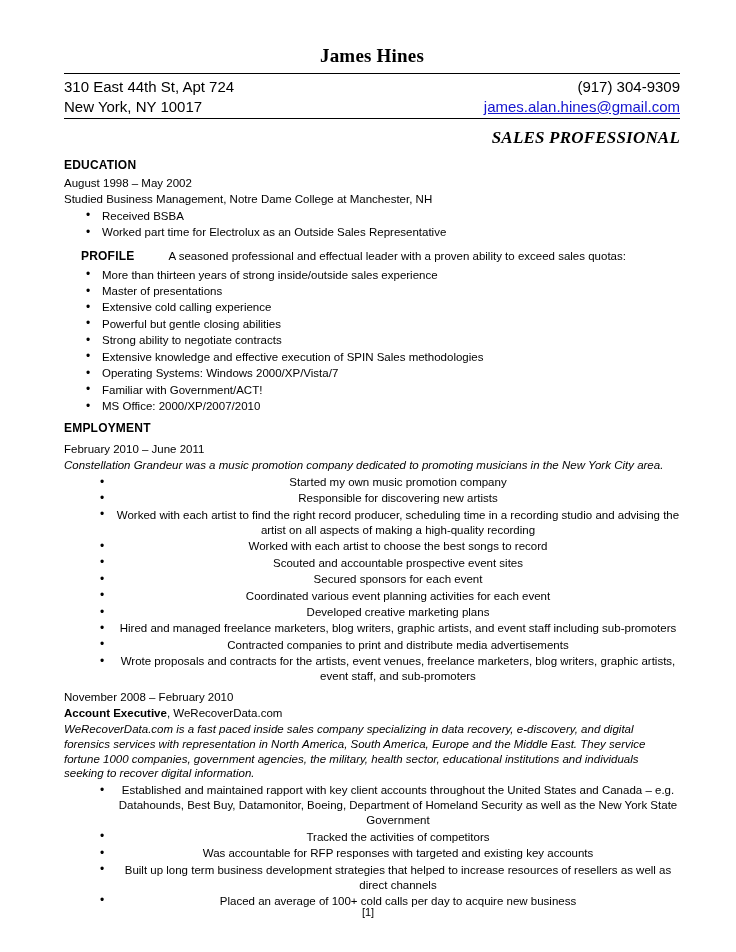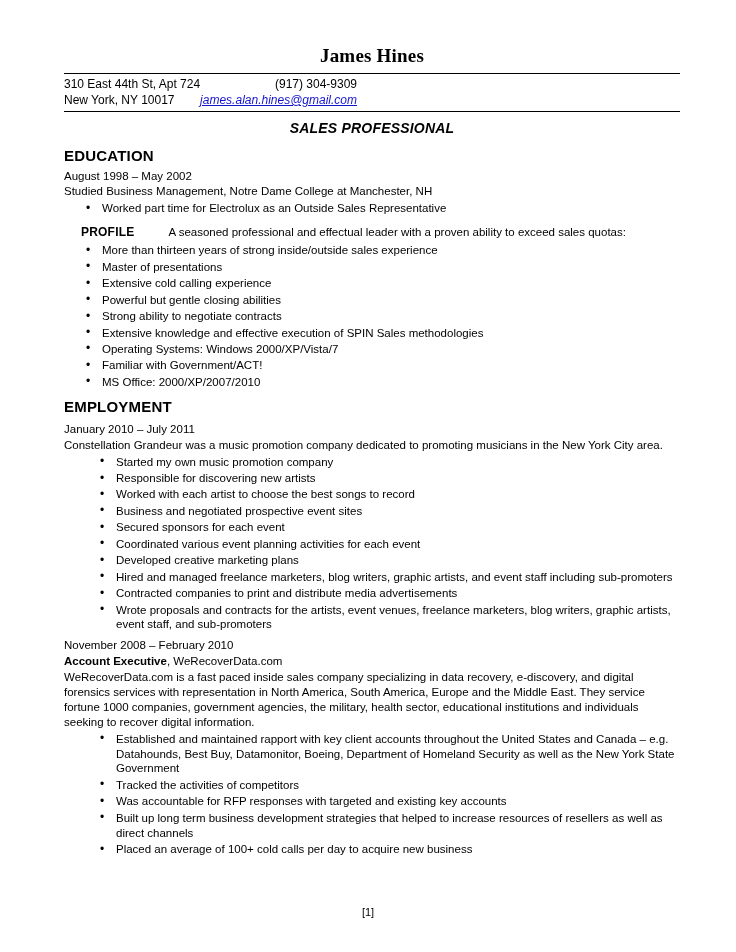--- a/index.html
+++ b/index.html
@@ -52,48 +52,49 @@
     border-top: 1.5px solid #000;
     margin: 0;
   }
   .rule-thin {
     border: 0;
     border-top: 1px solid #000;
     margin: 0;
   }
   .contact {
     display: flex;
+    justify-content: space-between;
     align-items: flex-start;
     padding: 3px 0 2px 0;
-    font-size: 12px;
+    font-size: 15px;
   }
   .contact-left div, .contact-right div {
     line-height: 1.3;
   }
   .contact-right {
     text-align: right;
   }
   .email {
     color: #1414d0;
     text-decoration: underline;
+  }
+
+  .title-line {
+    text-align: right;
+    font-weight: bold;
     font-style: italic;
-  }
-
-  .title-line {
-    text-align: center;
-    font-weight: bold;
-    font-style: italic;
-    font-size: 14px;
+    font-size: 17px;
     padding: 8px 0 2px 0;
     letter-spacing: 0.2px;
+    font-family: Liberation Serif, serif;
   }
 
   .section-head {
     font-weight: bold;
-    font-size: 15px;
+    font-size: 12px;
     letter-spacing: 0.2px;
     margin: 7px 0 3px 0;
   }
   .section-head-inline {
     font-weight: bold;
     font-size: 12px;
     letter-spacing: 0.2px;
     display: inline;
     margin-left: 17px;
   }
@@ -130,29 +131,31 @@
   }
   ul.bullets > li:before {
     content: "\2022";
     position: absolute;
     left: 22px;
     top: -0.5px;
     font-size: 12px;
   }
   ul.bullets.indent2 > li {
     padding-left: 52px;
+    text-align: center;
   }
   ul.bullets.indent2 > li:before {
     left: 36px;
   }
 
   .job {
     margin-top: 6px;
   }
   .job-desc {
+    font-style: italic;
     line-height: 1.3;
     margin: 1px 0 1px 0;
   }
 
   .page-number {
     position: absolute;
     left: 0;
     right: 0;
     bottom: 16px;
     text-align: center;
@@ -180,20 +183,21 @@
         </div>
       </div>
       <hr class="rule-thin">
 
       <div class="title-line">SALES PROFESSIONAL</div>
 
       <div class="section-head">EDUCATION</div>
       <div class="line">August 1998 – May 2002</div>
       <div class="line">Studied Business Management, Notre Dame College at Manchester, NH</div>
       <ul class="bullets">
+        <li>Received BSBA</li>
         <li>Worked part time for Electrolux as an Outside Sales Representative</li>
       </ul>
 
       <div class="profile-row">
         <span class="section-head-inline">PROFILE</span><span class="gap"></span><span class="inline-tagline">A seasoned professional and effectual leader with a proven ability to exceed sales quotas:</span>
       </div>
       <ul class="bullets">
         <li>More than thirteen years of strong inside/outside sales experience</li>
         <li>Master of presentations</li>
         <li>Extensive cold calling experience</li>
@@ -201,27 +205,28 @@
         <li>Strong ability to negotiate contracts</li>
         <li>Extensive knowledge and effective execution of SPIN Sales methodologies</li>
         <li>Operating Systems: Windows 2000/XP/Vista/7</li>
         <li>Familiar with Government/ACT!</li>
         <li>MS Office: 2000/XP/2007/2010</li>
       </ul>
 
       <div class="section-head">EMPLOYMENT</div>
 
       <div class="job">
-        <div class="line">January 2010 – July 2011</div>
+        <div class="line">February 2010 – June 2011</div>
         <div class="job-desc">Constellation Grandeur was a music promotion company dedicated to promoting musicians in the New York City area.</div>
         <ul class="bullets indent2">
           <li>Started my own music promotion company</li>
           <li>Responsible for discovering new artists</li>
+          <li>Worked with each artist to find the right record producer, scheduling time in a recording studio and advising the artist on all aspects of making a high-quality recording</li>
           <li>Worked with each artist to choose the best songs to record</li>
-          <li>Business and negotiated prospective event sites</li>
+          <li>Scouted and accountable prospective event sites</li>
           <li>Secured sponsors for each event</li>
           <li>Coordinated various event planning activities for each event</li>
           <li>Developed creative marketing plans</li>
           <li>Hired and managed freelance marketers, blog writers, graphic artists, and event staff including sub-promoters</li>
           <li>Contracted companies to print and distribute media advertisements</li>
           <li>Wrote proposals and contracts for the artists, event venues, freelance marketers, blog writers, graphic artists, event staff, and sub-promoters</li>
         </ul>
       </div>
 
       <div class="job">

